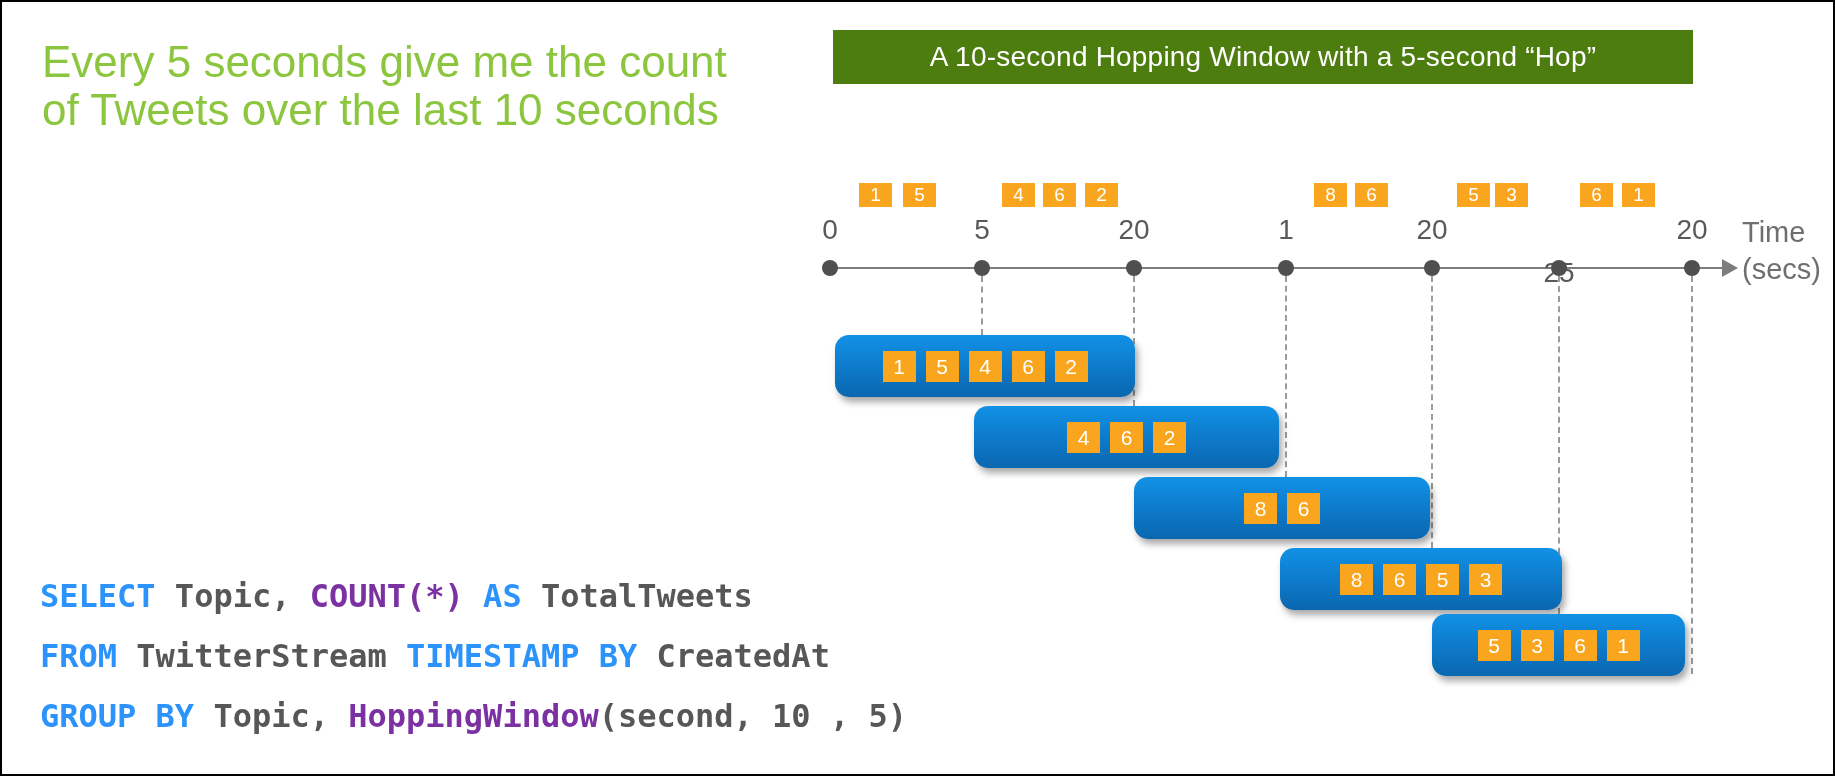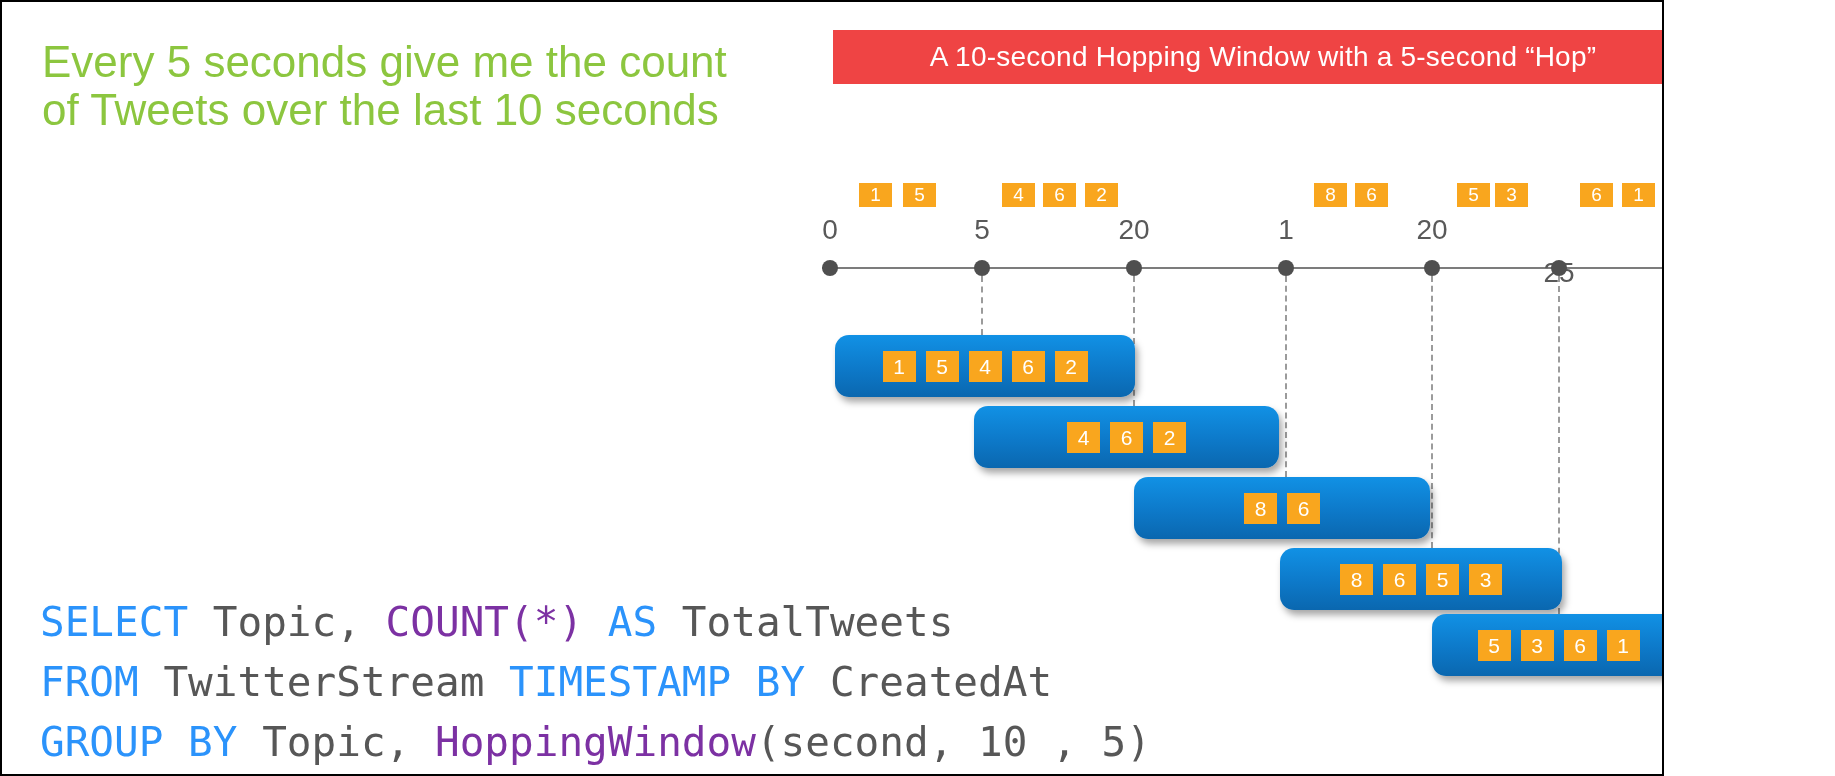--- a/index.html
+++ b/index.html
@@ -1,17 +1,17 @@
 <!DOCTYPE html>
 <html><head>
 <meta charset="utf-8">
 <style>
   html,body{margin:0;padding:0;background:#ffffff;}
   #stage{
-    position:relative;width:1664px;height:776px;background:#ffffff;
+    position:relative;width:1835px;height:776px;background:#ffffff;
     border:2px solid #000;box-sizing:border-box;overflow:hidden;
     font-family:"Liberation Sans",sans-serif;
   }
   
   #headline{
     position:absolute;left:40px;top:36px;width:720px;
     font-size:44px;line-height:48px;font-weight:400;
   }
   
   #banner{
@@ -46,39 +46,43 @@
     background:linear-gradient(180deg,#1191e5 0%,#0d79c9 55%,#0a67af 100%);
     box-shadow:3px 5px 7px rgba(0,0,0,0.35);
     display:flex;align-items:center;justify-content:center;gap:10px;
   }
   .event-chip{
     width:33px;height:31px;color:#fff;font-size:21px;line-height:31px;
     text-align:center;font-weight:300;flex:0 0 auto;
   }
   
   #code{
-    position:absolute;left:38px;top:590px;
+    position:absolute;left:38px;top:564px;
     font-family:"DejaVu Sans Mono","Liberation Mono",monospace;
-    font-size:41px;line-height:60px;white-space:pre;
+    font-size:32px;line-height:60px;white-space:pre;font-weight:bold;
   }
 </style>
 </head>
 <body>
 
 <div id="stage">
 
   <div id="headline" style="color: rgb(140, 198, 63);">Every 5 seconds give me the count of Tweets over the last 10 seconds</div>
 
-  <div id="banner" style="background: #ef4444;">
+  <div id="banner" style="background: #4d7c0f;">
     <span>A 10-second Hopping Window with a 5-second “Hop”</span>
   </div>
 
   <div class="axis-line"></div>
   <div class="axis-arrow"></div>
 
+  <div id="time-label">
+    <div>Time</div>
+    <div>(secs)</div>
+  </div>
 
   <div id="ticks-layer">
       <div class="tick-label" style="left: 828px;">0</div>
       <div class="tick-dot" style="left: 820px;"></div>
       <div class="tick-label" style="left: 980px;">5</div>
       <div class="tick-dot" style="left: 972px;"></div>
       <div class="tick-label" style="left: 1132px;">20</div>
       <div class="tick-dot" style="left: 1124px;"></div>
       <div class="tick-label" style="left: 1284px;">1</div>
       <div class="tick-dot" style="left: 1276px;"></div>

